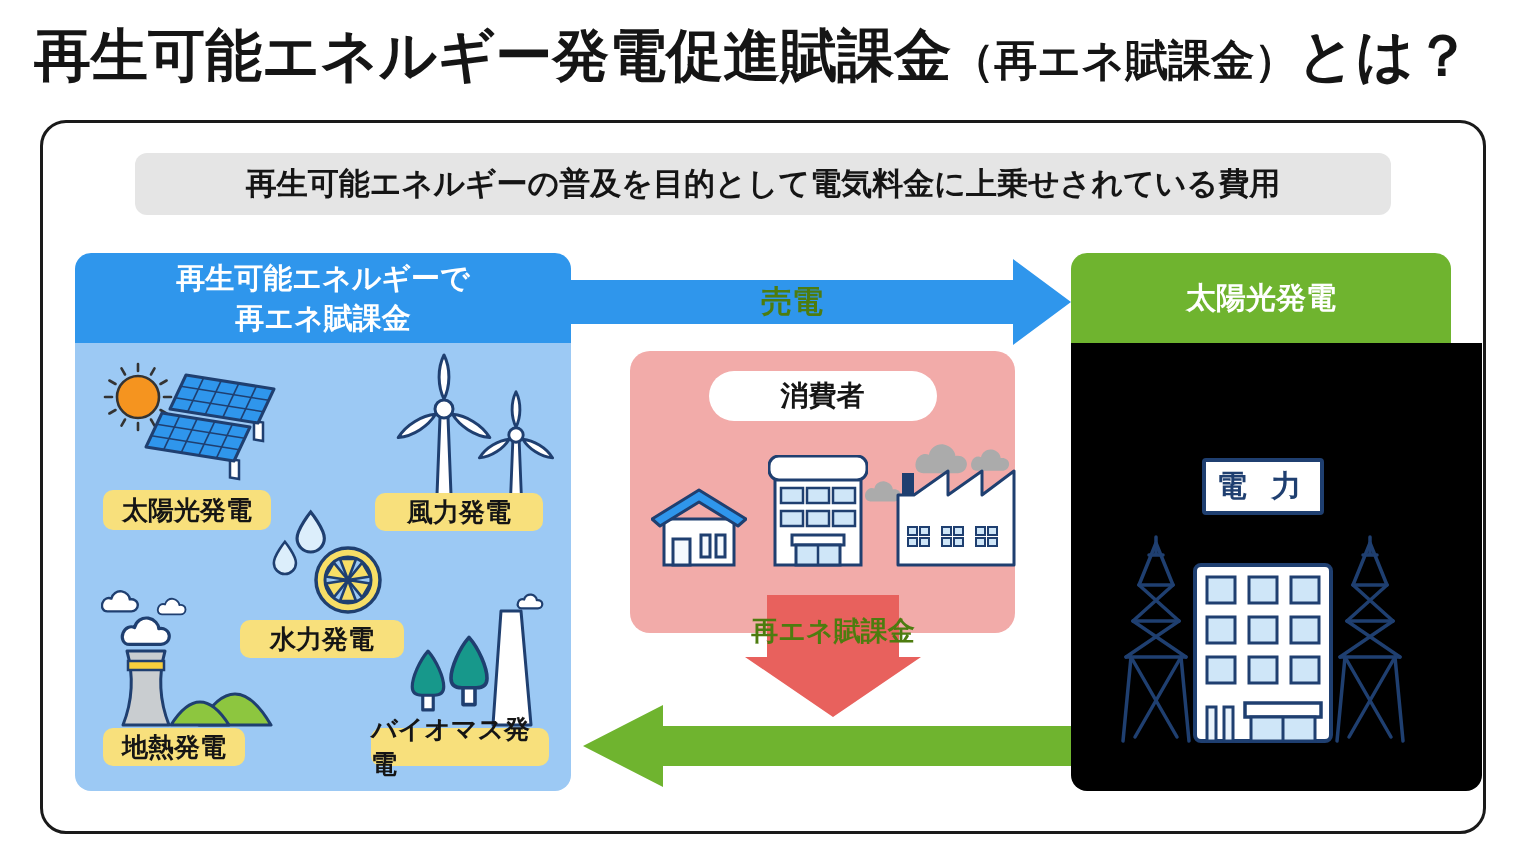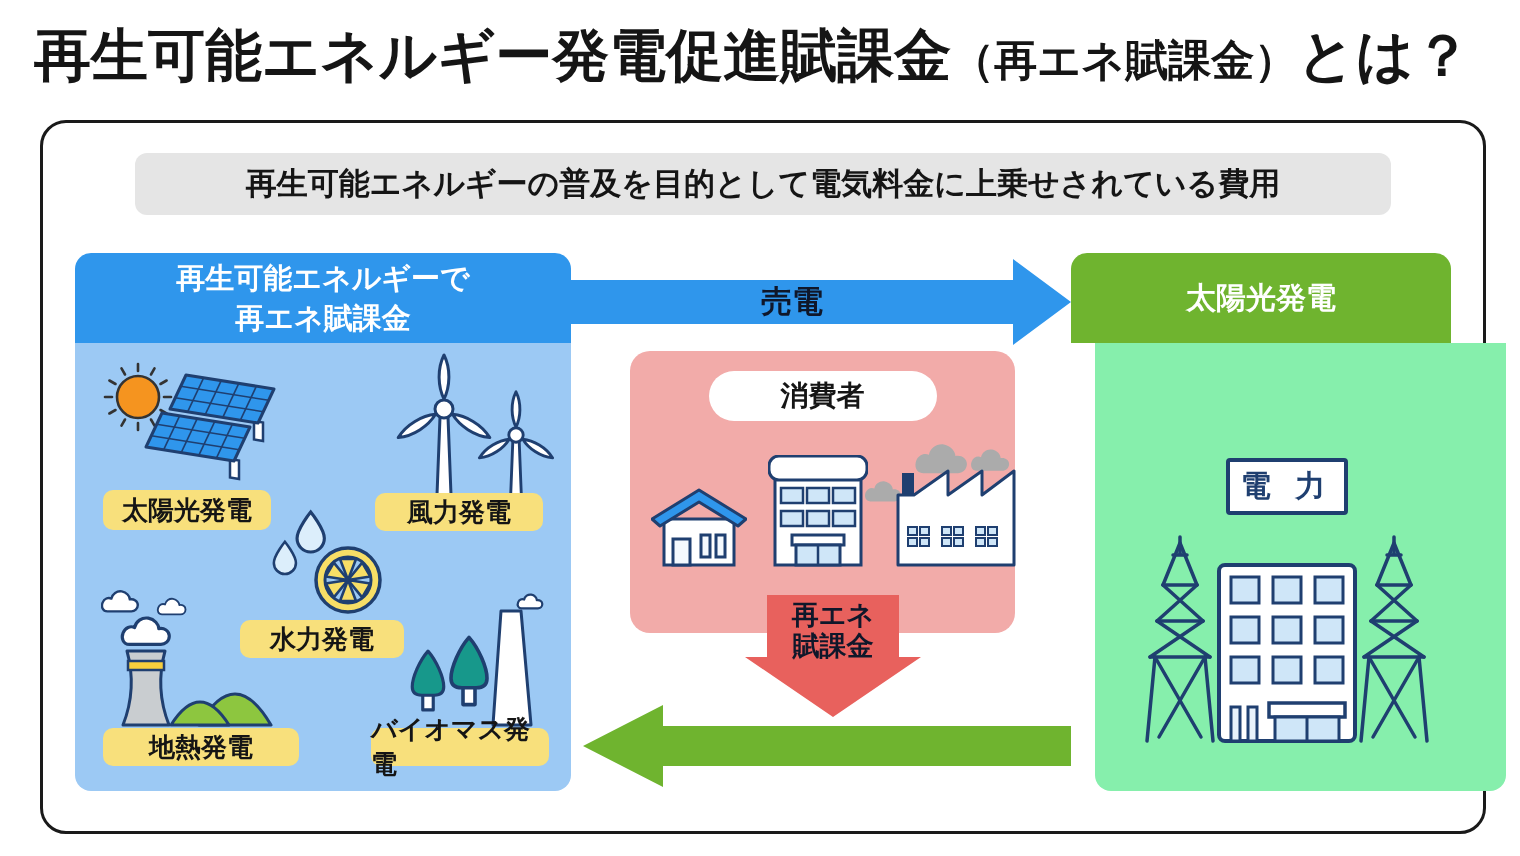--- a/index.html
+++ b/index.html
@@ -19,32 +19,32 @@
           border-radius:12px;display:flex;align-items:center;justify-content:center;
           font-size:31px;font-weight:800;color:#151515;}
   
   .panel-header{position:absolute;color:#fff;font-weight:800;text-align:center;}
   .blue-header{left:32px;top:130px;width:496px;height:90px;background:#2F96EC;
                border-radius:16px 16px 0 0;font-size:29px;line-height:40px;padding-top:5px;box-sizing:border-box;}
   .blue-body{position:absolute;left:32px;top:220px;width:496px;height:448px;background:#9CC9F4;
              border-radius:0 0 16px 16px;}
   .green-header{left:1028px;top:130px;width:380px;height:90px;background:#6FB42F;
                 border-radius:16px 16px 0 0;font-size:30px;display:flex;align-items:center;justify-content:center;}
-  .green-body{position:absolute;left:1052px;top:220px;width:411px;height:448px;background:#86efac;
+  .green-body{position:absolute;left:1028px;top:220px;width:411px;height:448px;background:#000000;
               border-radius:0 0 16px 16px;}
   
   .pink-box{position:absolute;left:587px;top:228px;width:385px;height:282px;background:#F2ABA9;border-radius:20px;}
   .consumer-pill{position:absolute;left:50%;transform:translateX(-50%);top:20px;width:228px;height:50px;
                  background:#fff;border-radius:26px;display:flex;align-items:center;justify-content:center;
                  font-size:28px;font-weight:800;color:#151515;}
   
   .pill{position:absolute;background:#F8E07C;border-radius:10px;display:flex;align-items:center;
         justify-content:center;font-weight:800;font-size:26px;color:#151515;}
   
-  .arrow-label{position:absolute;color:#0f172a;font-weight:800;display:flex;align-items:center;
+  .arrow-label{position:absolute;color:#4d7c0f;font-weight:800;display:flex;align-items:center;
                justify-content:center;}
   .sign{position:absolute;background:#fff;border:4px solid #1F3F70;display:flex;align-items:center;
         justify-content:center;color:#1F3F70;font-weight:800;font-size:30px;letter-spacing:8px;box-sizing:border-box;}
   svg{display:block;}
 </style>
 </head>
 <body>
 
 <div class="page-title">
   <span class="t-main">再生可能エネルギー発電促進賦課金</span><span class="t-paren">（再エネ賦課金）</span><span class="t-suffix">とは？</span>
@@ -163,21 +163,21 @@
             <rect x="15" y="43" width="10" height="15" fill="#fff"></rect>
             <path d="M20,2 C28,11 35,27 35,36 C35,42 31,44 26,44 L14,44 C9,44 5,42 5,36 C5,27 12,11 20,2 Z"></path>
           </g>
         </g>
       </svg>
     </div>
 
     <div class="pill" style="left:28px;top:147px;width:168px;height:40px;">太陽光発電</div>
     <div class="pill" style="left:300px;top:150px;width:168px;height:38px;">風力発電</div>
     <div class="pill" style="left:165px;top:277px;width:164px;height:38px;">水力発電</div>
-    <div class="pill" style="left:28px;top:385px;width:196px;height:38px;">地熱発電</div>
+    <div class="pill" style="left:28px;top:385px;width:142px;height:38px;">地熱発電</div>
     <div class="pill" style="left:296px;top:385px;width:178px;height:38px;">バイオマス発電</div>
   </div>
 
   <div class="panel-header green-header">太陽光発電</div>
   <div class="green-body">
 
     <div class="abs" style="left:50px;top:190px;">
       <svg width="70" height="212" viewBox="0 0 70 212" fill="none" stroke="#1F3F70" stroke-width="3.5" stroke-linecap="round">
         <path d="M35,4 V22 M28,22 H42"></path>
         <path d="M18,52 H52 M12,88 H58 M5,124 H65"></path>
@@ -285,21 +285,21 @@
           <rect x="118" y="99" width="9" height="8"></rect>
             <rect x="130" y="99" width="9" height="8"></rect>
         </g>
       </svg>
     </div>
   </div>
 
   <svg class="abs" style="left:702px;top:472px;" width="176" height="122" viewBox="0 0 176 122">
     <polygon points="22,0 154,0 154,62 176,62 88,122 0,62 22,62" fill="#E8615D"></polygon>
   </svg>
-  <div class="arrow-label" style="left:702px;top:476px;width:176px;height:64px;font-size:27px;line-height:31px;flex-direction:column;">
+  <div class="arrow-label" style="left:702px;top:476px;width:176px;height:64px;font-size:27px;line-height:31px;flex-direction:row;">
     <div>再エネ</div>
     <div>賦課金</div>
   </div>
 
   <svg class="abs" style="left:540px;top:582px;" width="488" height="82" viewBox="0 0 488 82">
     <polygon points="488,21 80,21 80,0 0,41 80,82 80,61 488,61" fill="#6FB42F"></polygon>
   </svg>
 
 </div>
 

